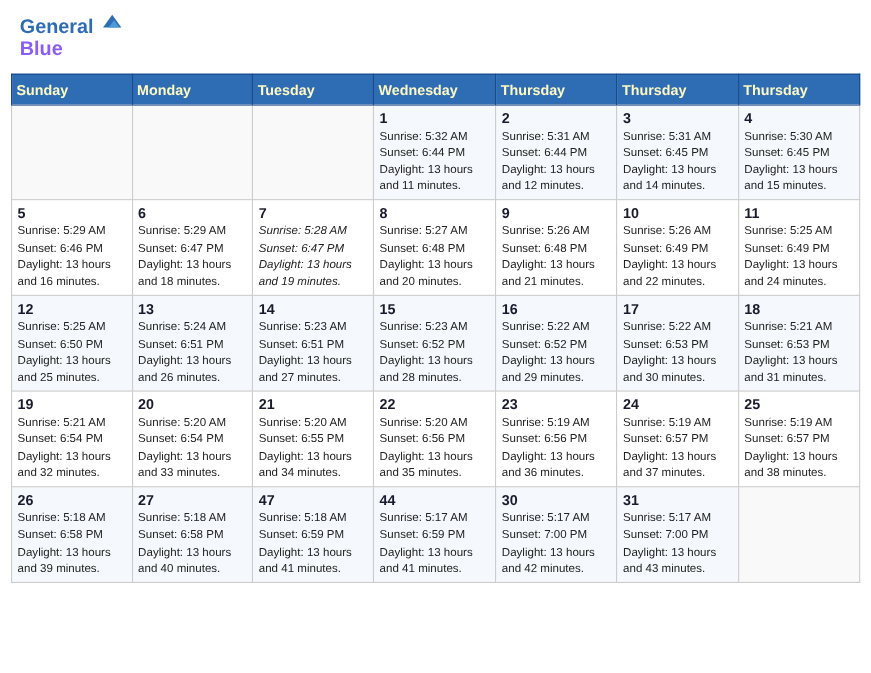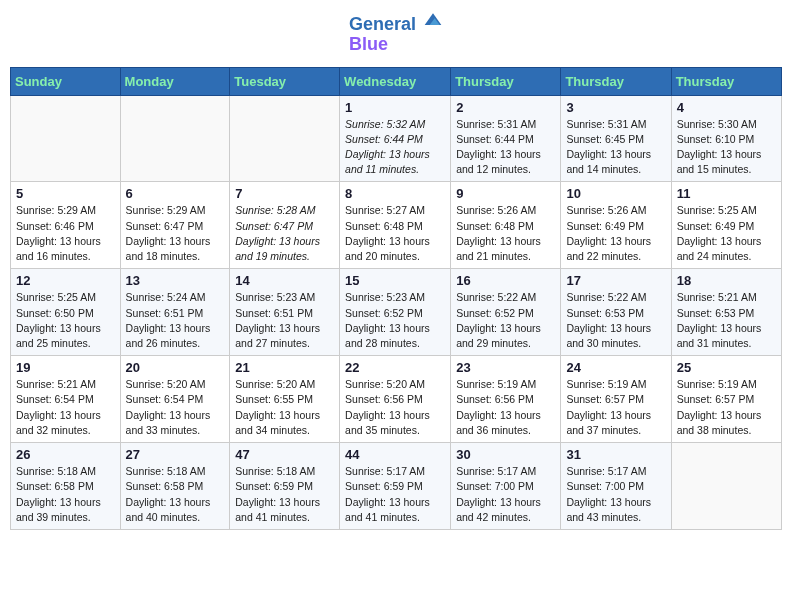--- a/index.html
+++ b/index.html
@@ -5,21 +5,21 @@
     * { box-sizing: border-box; margin: 0; padding: 0; }
     body {
       font-family: Arial, sans-serif;
       background: #fff;
       width: 792px;
       min-height: 612px;
       padding: 10px;
     }
     .header {
       display: flex;
-      justify-content: center;
+      justify-content: flex-start;
       align-items: flex-start;
       margin-bottom: 8px;
       padding: 4px 8px;
     }
     .logo {
       display: flex;
       align-items: center;
     }
     .logo-text {
       font-size: 18px;
@@ -48,21 +48,21 @@
       font-size: 16px;
       color: #333;
     }
     .calendar {
       width: 100%;
       border-collapse: collapse;
       font-size: 11px;
     }
     .calendar thead tr th {
       background: #2e6db4;
-      color: #86efac;
+      color: #fef9c3;
       padding: 6px 4px;
       text-align: left;
       font-size: 13px;
       font-weight: bold;
       border: 1px solid #1a4a8a;
     }
     .calendar tbody tr td {
       border: 1px solid #ccc;
       vertical-align: top;
       padding: 4px 5px;
@@ -126,21 +126,21 @@
         <th>Thursday</th>
       </tr>
   </thead>
   <tbody id="calendar-body">
   <tr>
         <td class="empty-cell"></td>
         <td class="empty-cell"></td>
         <td class="empty-cell"></td>
         <td>
           <div class="day-number">1</div>
-          <div class="day-info" style="white-space: pre-line; font-style: italic;">Sunrise: 5:32 AM
+          <div class="day-info" style="white-space: pre-line;">Sunrise: 5:32 AM
 Sunset: 6:44 PM
 Daylight: 13 hours
 and 11 minutes.</div>
         </td>
         <td>
           <div class="day-number">2</div>
           <div class="day-info" style="white-space: pre-line;">Sunrise: 5:31 AM
 Sunset: 6:44 PM
 Daylight: 13 hours
 and 12 minutes.</div>
@@ -148,21 +148,21 @@
         <td>
           <div class="day-number">3</div>
           <div class="day-info" style="white-space: pre-line;">Sunrise: 5:31 AM
 Sunset: 6:45 PM
 Daylight: 13 hours
 and 14 minutes.</div>
         </td>
         <td>
           <div class="day-number">4</div>
           <div class="day-info" style="white-space: pre-line;">Sunrise: 5:30 AM
-Sunset: 6:10 PM
+Sunset: 6:45 PM
 Daylight: 13 hours
 and 15 minutes.</div>
         </td>
       </tr>
       <tr>
         <td>
           <div class="day-number">5</div>
           <div class="day-info" style="white-space: pre-line;">Sunrise: 5:29 AM
 Sunset: 6:46 PM
 Daylight: 13 hours

